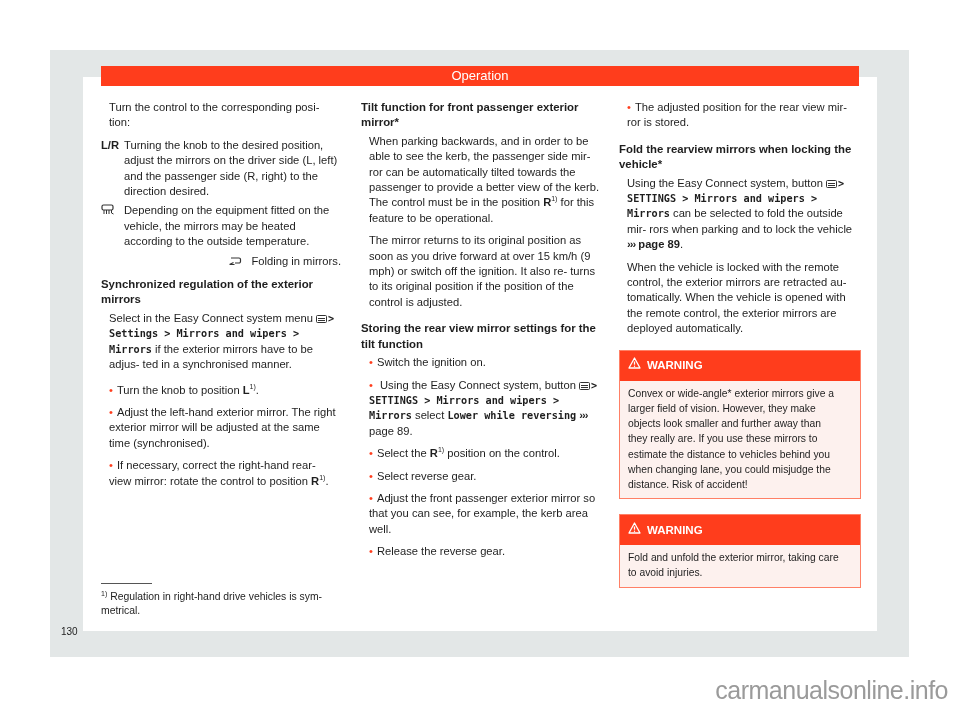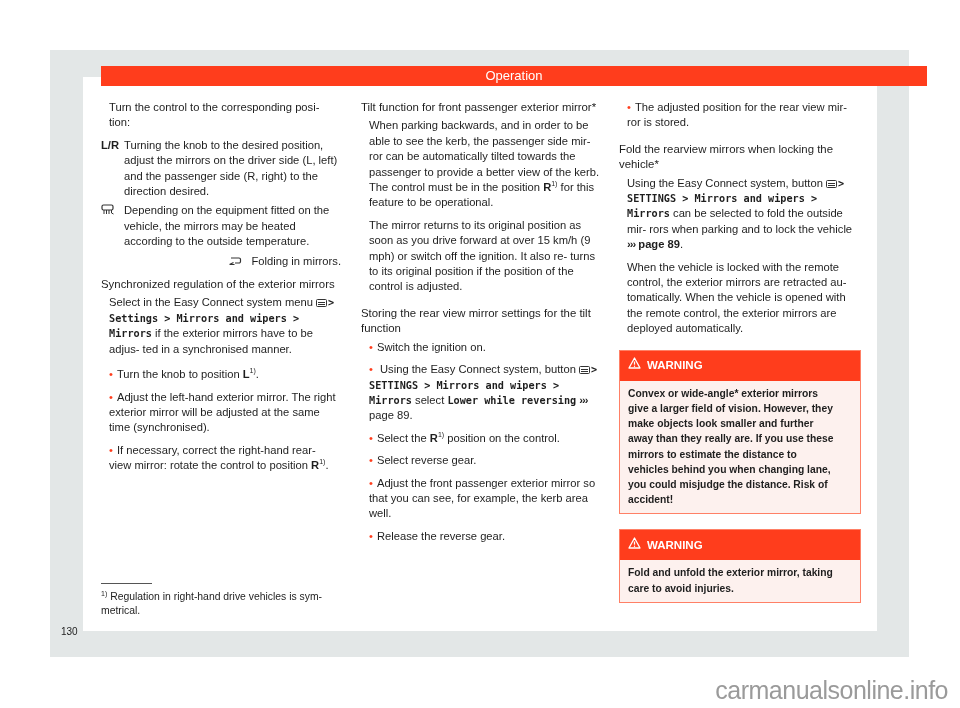--- a/index.html
+++ b/index.html
@@ -3,48 +3,48 @@
 <meta charset="utf-8">
 <style>
   html, body { margin:0; padding:0; }
   body {
     width:960px; height:708px; background:#ffffff; position:relative; overflow:hidden;
     font-family:"Liberation Sans", "DejaVu Sans", sans-serif; color:#1e1e1e;
   }
   .frame { position:absolute; left:50px; top:50px; width:859px; height:607px; background:#e3e7e7; }
   .page { position:absolute; left:83px; top:77px; width:794px; height:554px; background:#ffffff; }
   .header-bar {
-    position:absolute; left:101px; top:66px; width:826px; height:20px; background:#ff3d1c;
+    position:absolute; left:101px; top:66px; width:758px; height:20px; background:#ff3d1c;
     color:#fff; font-size:13px; text-align:center; line-height:20px;
   }
   .col { position:absolute; top:100px; font-size:11.2px; line-height:15.4px; color:#1e1e1e; }
   .col1 { left:101px; width:240px; }
   .col2 { left:361px; width:245px; }
   .col3 { left:619px; width:242px; }
   p { margin:0 0 7px 8px; }
-  .h { font-weight:normal; margin:8px 0 3px 0; font-size:11.4px; }
+  .h { font-weight:bold; margin:8px 0 3px 0; font-size:11.4px; }
   .mono { font-family:"DejaVu Sans Mono", "Liberation Mono", monospace; font-weight:bold; font-size:10.2px; }
   .b { font-weight:bold; }
   sup { font-size:7px; vertical-align:super; line-height:0; }
   .bullet::before { content:"\2022"; color:#ff3d1c; margin-right:4px; }
   .deflist { display:flex; flex-direction:column; gap:4px; margin:6px 0 8px 0;align-items:flex-end; }
   .defrow { display:flex; }
   .term { width:23px; flex-shrink:0; font-weight:bold; }
   .term svg { display:block; margin-top:1px; }
   .arrow { font-weight:bold; letter-spacing:-1px; }
   .menu-icon { display:inline-block; width:11px; height:8px; border:1.3px solid #333; border-radius:1.5px; vertical-align:-1px; position:relative; box-sizing:border-box; margin-right:1px; }
   .menu-icon::after { content:""; position:absolute; left:1px; right:1px; top:2px; height:1px; background:#333; box-shadow:0 2px 0 #333; }
   .warning {
     border:1px solid #ff8066; background:#fdf1ee; margin:13px 0 0 0;
   }
   .warning-head {
     background:#ff3d1c; color:#fff; font-weight:bold; font-size:11.5px; height:30px; line-height:21px; padding-left:8px;
     display:flex; align-items:center; gap:6px;
   }
-  .warning-body { padding:5px 20px 6px 8px; font-weight:bold; font-size:10.3px; line-height:15.2px; color:#1e1e1e; }
+  .warning-body { padding:5px 20px 6px 8px; font-weight:normal; font-size:10.3px; line-height:15.2px; color:#1e1e1e; }
   .footnote-rule { position:absolute; left:101px; top:583px; width:51px; height:1px; background:#555; }
   .footnote { position:absolute; left:101px; top:590px; width:240px; font-size:10.4px; line-height:14.4px; color:#1e1e1e; }
   .pagenum { position:absolute; left:61px; top:626px; font-size:10px; font-weight:normal; color:#1e1e1e; }
   .watermark { position:absolute; right:12px; top:676px; font-size:25px; color:#9a9a9a; letter-spacing:-0.5px; font-family:"Liberation Sans", sans-serif; }
 </style>
 </head>
 <body>
 
 <div class="frame"></div>
 <div class="page"></div>

